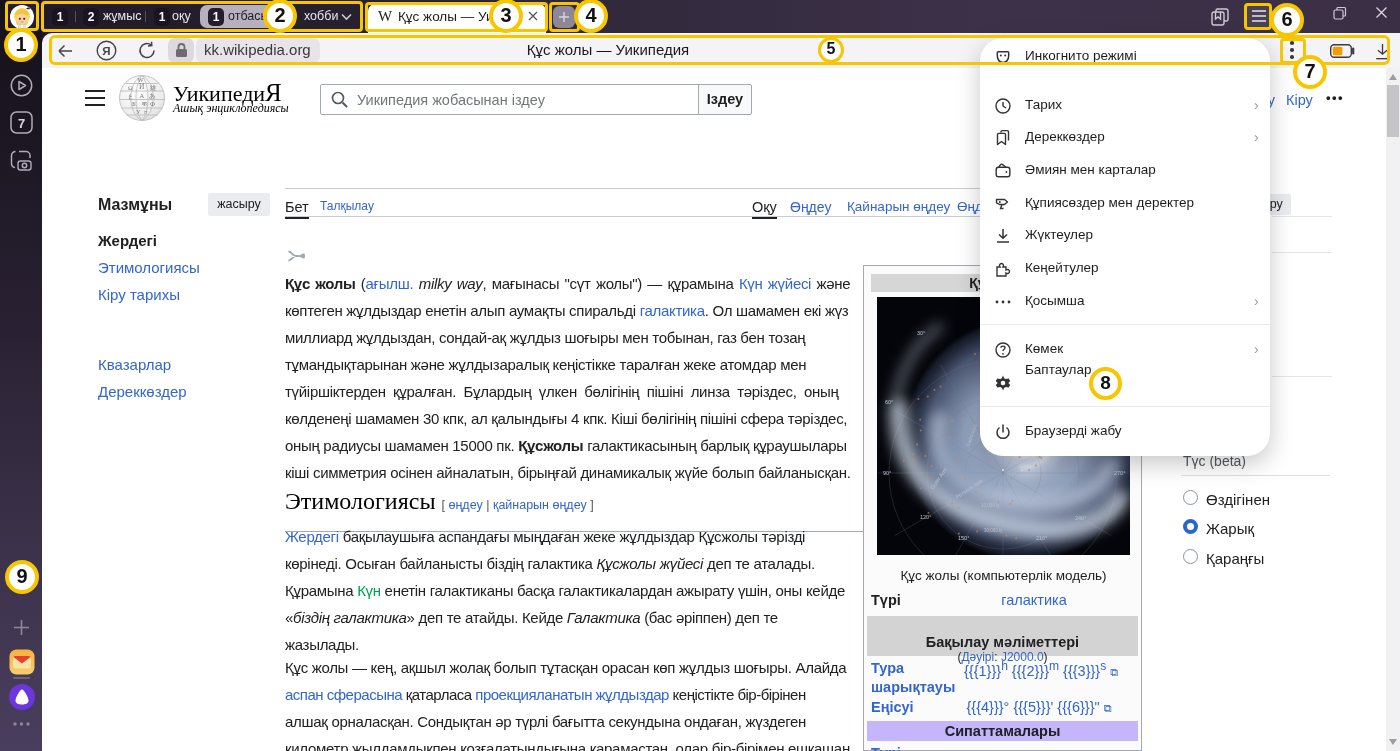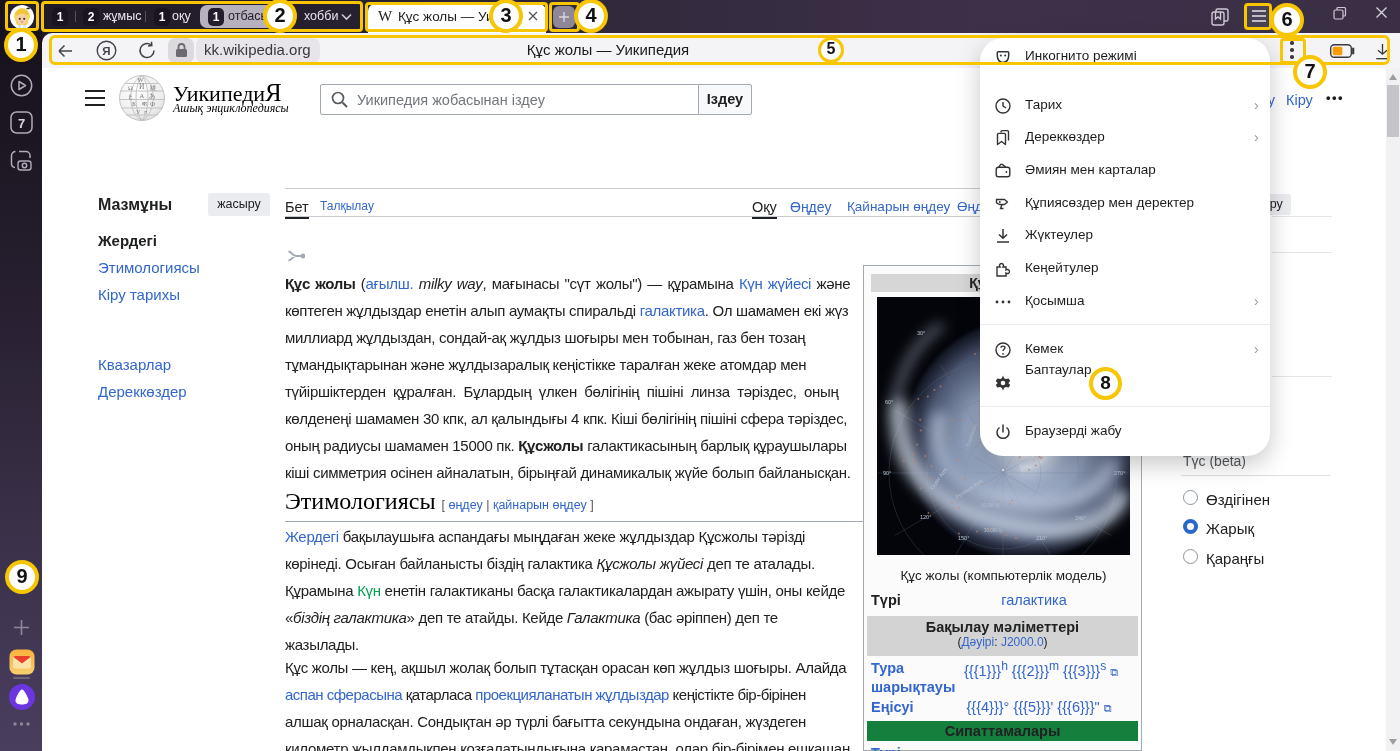--- a/index.html
+++ b/index.html
@@ -262,21 +262,21 @@
   <div class="abs" style="left:805px;top:131px;font-size:13.5px"><a>Қайнарын өңдеу</a></div>
   <div class="abs" style="left:915px;top:131px;font-size:13.5px"><a>Өңдеу тарихы</a></div>
 
   <svg class="abs" style="left:245px;top:181px" width="18" height="14" viewBox="0 0 18 14" fill="none" stroke="#a2a9b1" stroke-width="1.8">
       <path d="M17 7 H9 M9 7 C5 7 5 2.5 1.5 2.5 M9 7 C5 7 5 11.5 1.5 11.5"></path>
       <circle cx="16" cy="7" r="1.5" fill="#a2a9b1"></circle>
     </svg>
 
   <div class="abs para" style="left:243px;top:202px"><span style="word-spacing:1.5px"><b>Құс жолы</b> (<a>ағылш.</a> <i>milky way</i>, мағынасы "сүт жолы") — құрамына <a>Күн жүйесі</a> және</span><br>көптеген жұлдыздар енетін алып аумақты спиральді <a>галактика</a>. Ол шамамен екі жүз<br>миллиард жұлдыздан, сондай-ақ жұлдыз шоғыры мен тобынан, газ бен тозаң<br>тұмандықтарынан және жұлдызаралық кеңістікке таралған жеке атомдар мен<br><span style="word-spacing:3.5px">түйіршіктерден құралған. Бұлардың үлкен бөлігінің пішіні линза тәріздес, оның</span><br>көлденеңі шамамен 30 кпк, ал қалындығы 4 кпк. Кіші бөлігінің пішіні сфера тәріздес,<br>оның радиусы шамамен 15000 пк. <b>Құсжолы</b> галактикасының барлық құраушылары<br>кіші симметрия осінен айналатын, бірыңғай динамикалық жүйе болып байланысқан.</div>
 
-  <div class="abs serif" style="left:243px;top:420px;width:602px;font-size:24px;color:#000;border-bottom:1px solid #a2a9b1;padding-bottom:6px">Этимологиясы <span style="font-family:'Liberation Sans';font-size:12.5px;color:#54595d">[ <a>өңдеу</a> | <a>қайнарын өңдеу</a> ]</span></div>
+  <div class="abs serif" style="left:243px;top:420px;width:602px;font-size:24px;color:#000;border-bottom:1px solid #a2a9b1;padding-bottom:16px">Этимологиясы <span style="font-family:'Liberation Sans';font-size:12.5px;color:#54595d">[ <a>өңдеу</a> | <a>қайнарын өңдеу</a> ]</span></div>
 
   <div class="abs para" style="left:243px;top:455px"><a>Жердегі</a> бақылаушыға аспандағы мыңдаған жеке жұлдыздар Құсжолы тәрізді<br>көрінеді. Осыған байланысты біздің галактика <i>Құсжолы жүйесі</i> деп те аталады.<br>Құрамына <a style="color:#00a152">Күн</a> енетін галактиканы басқа галактикалардан ажырату үшін, оны кейде<br>«<i>біздің галактика</i>» деп те атайды. Кейде <i>Галактика</i> (бас әріппен) деп те<br>жазылады.</div>
 
   <div class="abs para" style="left:243px;top:586px">Құс жолы — кең, ақшыл жолақ болып тұтасқан орасан көп жұлдыз шоғыры. Алайда<br><span style="letter-spacing:-0.5px"><a>аспан сферасына</a> қатарласа <a>проекцияланатын жұлдыздар</a> кеңістікте бір-бірінен</span><br>алшақ орналасқан. Сондықтан әр түрлі бағытта секундына ондаған, жүздеген<br>километр жылдамдықпен қозғалатындығына қарамастан, олар бір-бірімен ешқашан</div>
 
   <div id="infobox" class="abs" style="left:821px;top:197px;width:279px;height:486px;border:1px solid #a2a9b1;background:#fbfbfc">
     <div style="position:absolute;left:7px;top:8px;width:263px;height:18px;background:#d6d6d6;text-align:center;font-size:14px;font-weight:bold;line-height:18px">Құс жолы</div>
     <div id="galaxy" style="position:absolute;left:13px;top:31px;width:253px;height:258px">
       <svg width="253" height="258" viewBox="0 0 253 258">
         <defs>
@@ -495,28 +495,28 @@
           <text x="104" y="210" font-size="4.5">10,000 ly</text>
             <text x="107" y="235" font-size="4.5">30,000 ly</text>
         </g>
         <circle cx="126" cy="173" r="0.9" fill="#fff"></circle>
       </svg>
     </div>
     <div style="position:absolute;left:0;top:302px;width:279px;text-align:center;font-size:13.5px">Құс жолы (компьютерлік модель)</div>
     <div style="position:absolute;left:7px;top:326px;font-size:14.5px;font-weight:bold">Түрі</div>
     <div style="position:absolute;left:110px;top:326px;width:120px;text-align:center;font-size:14.5px"><a>галактика</a></div>
     <div style="position:absolute;left:3px;top:350px;width:271px;height:40px;background:#d3d3d3;text-align:center">
-      <div style="font-size:14.5px;font-weight:bold;padding-top:3px">Бақылау мәліметтері</div>
+      <div style="font-size:14.5px;font-weight:bold;padding-top:18px">Бақылау мәліметтері</div>
       <div style="font-size:12px">(<a>Дәуірі</a>: <a>J2000.0</a>)</div>
     </div>
     <div style="position:absolute;left:7px;top:393px;width:95px;font-size:14.5px;font-weight:bold;line-height:19px"><a>Тура шарықтауы</a></div>
     <div style="position:absolute;left:100px;top:393px;width:150px;text-align:center;font-size:14.5px;color:#3366cc;white-space:nowrap">{{{1}}}<sup>h</sup> {{{2}}}<sup>m</sup> {{{3}}}<sup>s</sup> <span style="font-size:11px">⧉</span></div>
     <div style="position:absolute;left:7px;top:433px;font-size:14.5px;font-weight:bold"><a>Еңісуі</a></div>
     <div style="position:absolute;left:100px;top:433px;width:150px;text-align:center;font-size:14.5px;color:#3366cc;white-space:nowrap">{{{4}}}° {{{5}}}' {{{6}}}" <span style="font-size:11px">⧉</span></div>
-    <div style="position:absolute;left:3px;top:455px;width:271px;height:20px;background:#15803d;text-align:center;font-size:14.5px;font-weight:bold;line-height:21px">Сипаттамалары</div>
+    <div style="position:absolute;left:3px;top:455px;width:271px;height:20px;background:#c4b5fd;text-align:center;font-size:14.5px;font-weight:bold;line-height:21px">Сипаттамалары</div>
     <div style="position:absolute;left:7px;top:479px;font-size:14.5px;font-weight:bold"><a>Түрі</a></div>
   </div>
 
   <div class="abs" style="left:1189px;top:126px;width:60px;height:21px;background:#eaecf0;border-radius:2px;font-size:12.5px;text-align:center;line-height:21px;color:#202122">жасыру</div>
   <div class="abs" style="left:1230px;top:148px;width:60px;height:1px;background:#e3e5e8"></div>
   <div class="abs" style="left:1230px;top:184px;width:60px;height:1px;background:#e3e5e8"></div>
   <div class="abs" style="left:1230px;top:308px;width:60px;height:1px;background:#e3e5e8"></div>
   <div class="abs" style="left:1141px;top:385px;font-size:14px;color:#54595d">Түс (beta)</div>
   <div class="abs" style="left:1139px;top:407px;width:149px;height:1px;background:#dcdee1"></div>
   <div class="radio abs" style="left:1141px;top:422px"></div>

